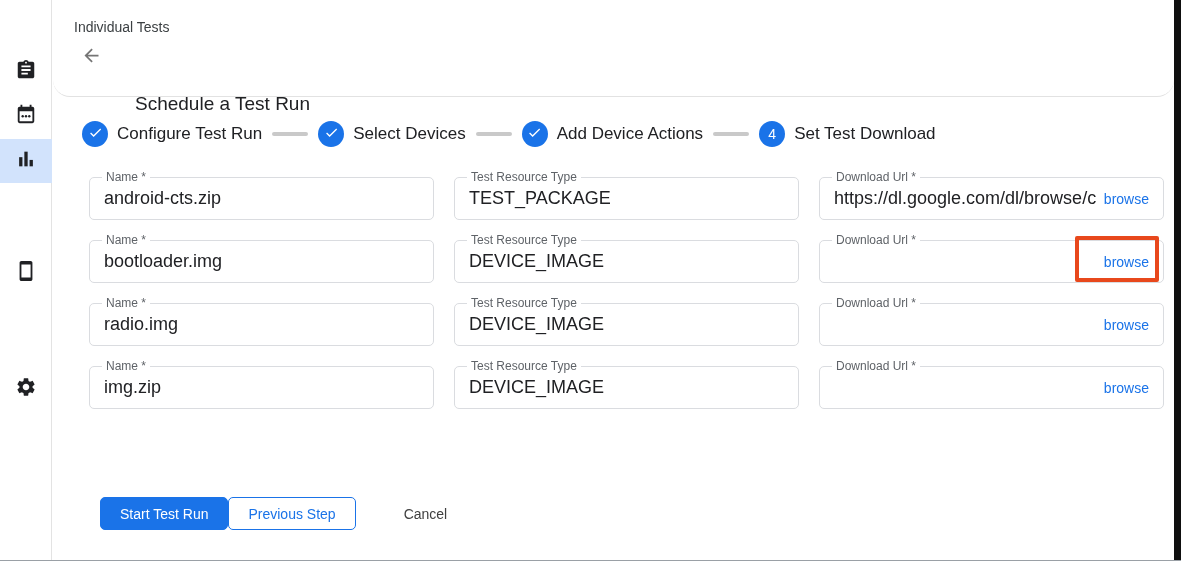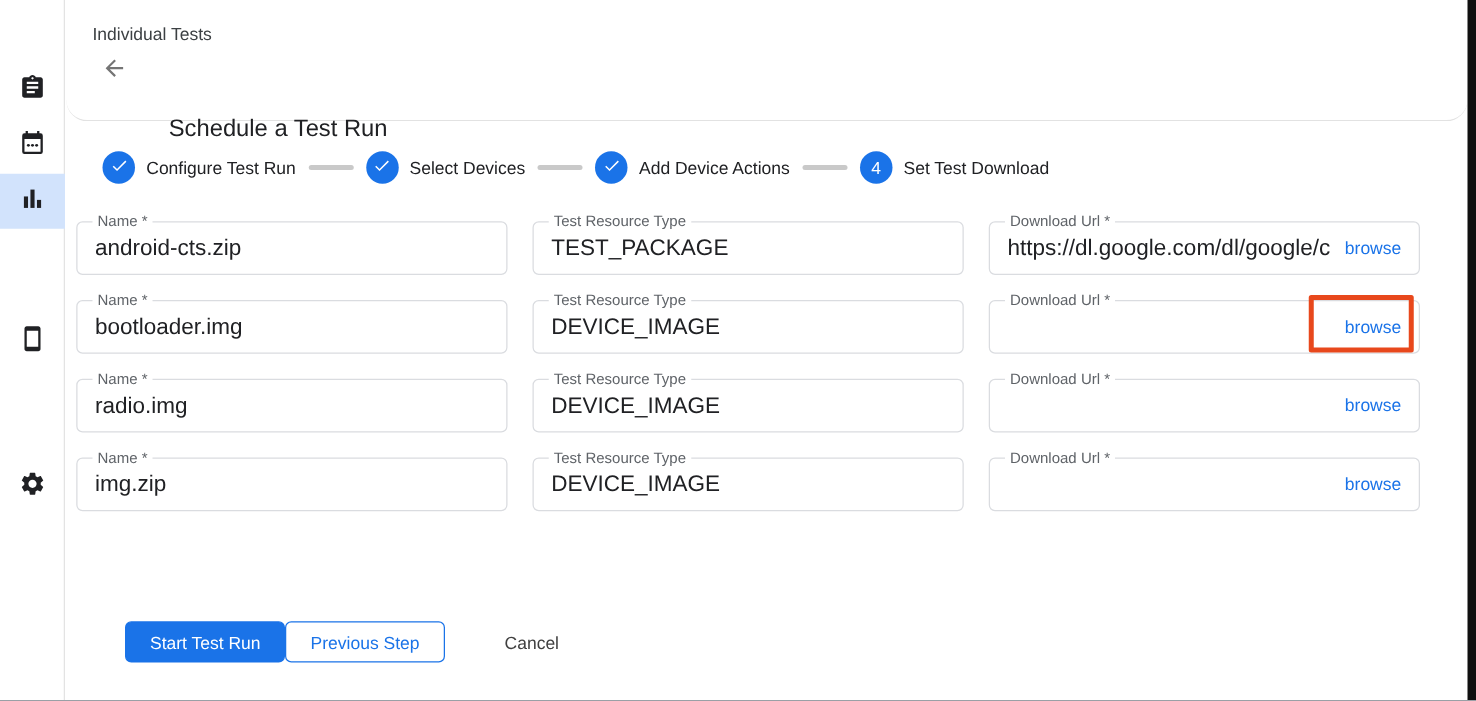--- a/index.html
+++ b/index.html
@@ -28,25 +28,25 @@
   .back-btn svg { width:21px; height:21px; fill:#757575; }
   .page-title { position:absolute; left:82px; top:45px; font-size:19px; color:#202124;margin-top:48px; }
 
   
   .content { position:absolute; left:0; top:98px; right:0; height:462px; }
   .stepper { position:absolute; left:29px; top:23px; display:flex; align-items:center; }
   .step { display:flex; align-items:center; }
   .step-circle { width:26px; height:26px; border-radius:50%; background:#1a73e8; color:#fff;
                  display:flex; align-items:center; justify-content:center; font-size:14px; flex:none; }
   .step-circle svg { width:15px; height:15px; fill:#fff; }
-  .step-label { margin-left:9px; font-size:14px; color:#202124; white-space:nowrap; }
+  .step-label { margin-left:9px; font-size:17px; color:#202124; white-space:nowrap; }
   .connector { width:36px; height:4px; border-radius:2px; background:#c9c9c9; margin:0 10px; flex:none; }
 
   
-  .form-grid { position:absolute; left:8px; top:79px; display:grid;
+  .form-grid { position:absolute; left:36px; top:79px; display:grid;
                grid-template-columns:345px 345px 345px; column-gap:20px; row-gap:33px;gap:20px; }
   .field { position:relative; height:43px; border:1px solid #dadce0; border-radius:5px; background:#fff;
            display:flex; align-items:center; cursor:text; }
   .field-label { position:absolute; top:-8px; left:12px; background:#fff; padding:0 4px;
                  font-size:12px; color:#5f6368; line-height:14px; white-space:nowrap; }
   .field-value { flex:1 1 auto; padding:0 14px; font-size:18px; color:#202124;
                  white-space:nowrap; overflow:hidden; }
   .browse-wrap { position:relative; flex:none; padding-right:14px; }
   .browse-link { font-size:14px; color:#1a73e8; cursor:pointer; text-decoration:none; }
   .red-box { position:absolute; top:-17px; right:4px; width:84px; height:46px;
@@ -163,21 +163,21 @@
         <div class="field">
           <span class="field-label">Name *</span>
           <span class="field-value">android-cts.zip</span>
         </div>
         <div class="field">
           <span class="field-label">Test Resource Type</span>
           <span class="field-value">TEST_PACKAGE</span>
         </div>
         <div class="field">
           <span class="field-label">Download Url *</span>
-          <span class="field-value">https://dl.google.com/dl/google/c</span>
+          <span class="field-value">https://dl.google.com/dl/browse/c</span>
           <span class="browse-wrap">
             <a class="browse-link">browse</a>
           </span>
         </div>
 
         <div class="field">
           <span class="field-label">Name *</span>
           <span class="field-value">bootloader.img</span>
         </div>
         <div class="field">

